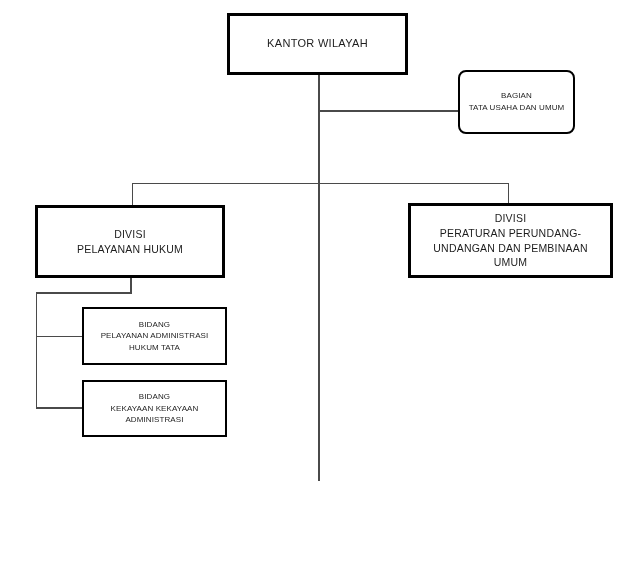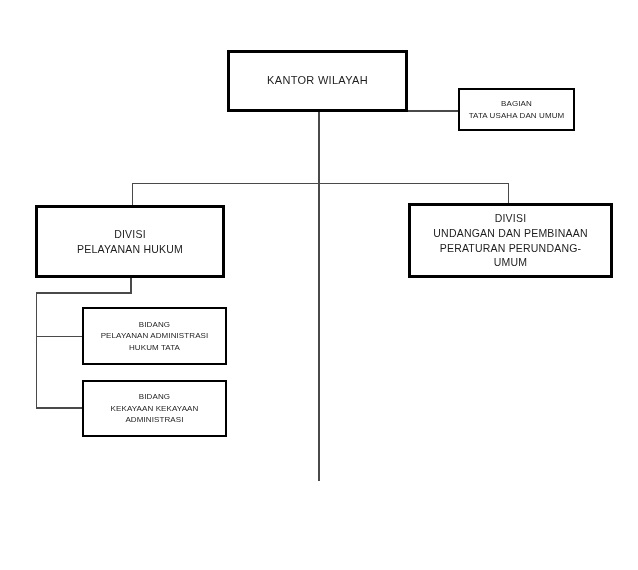--- a/index.html
+++ b/index.html
@@ -79,38 +79,38 @@
   <div class="line" style="left:318px; top:110px; width:140px; height:1.5px;"></div>
   <div class="line" style="left:131.5px; top:182.5px; width:377px; height:1.5px;"></div>
   <div class="line" style="left:131.5px; top:182.5px; width:1.5px; height:23px;"></div>
   <div class="line" style="left:507.5px; top:182.5px; width:1.5px; height:21px;"></div>
   <div class="line" style="left:130px; top:278px; width:1.5px; height:15px;"></div>
   <div class="line" style="left:35.5px; top:292px; width:96px; height:1.5px;"></div>
   <div class="line" style="left:35.5px; top:292px; width:1.5px; height:116.5px;"></div>
   <div class="line" style="left:35.5px; top:335.5px; width:46.5px; height:1.5px;"></div>
   <div class="line" style="left:35.5px; top:407px; width:46.5px; height:1.5px;"></div>
 
-  <div class="box fs-lg" style="left:227px; top:13px; width:181px; height:62px;margin-top:37px;">
+  <div class="box fs-lg" style="left:227px; top:13px; width:181px; height:62px;">
     <div class="lbl">KANTOR WILAYAH</div>
   </div>
 
-  <div class="box thin fs-sm" style="left:458px; top:88px; width:117px; height:43px;">
+  <div class="box thin fs-sm" style="left:458px; top:70px; width:117px; height:64px;border-radius:8px;">
     <div class="lbl">BAGIAN</div>
     <div class="lbl">TATA USAHA DAN UMUM</div>
   </div>
 
   <div class="box fs-md" style="left:35px; top:205px; width:190px; height:73px;">
     <div class="lbl">DIVISI</div>
     <div class="lbl">PELAYANAN HUKUM</div>
   </div>
 
   <div class="box fs-md" style="left:408px; top:203px; width:205px; height:75px;">
     <div class="lbl">DIVISI</div>
+    <div class="lbl">PERATURAN PERUNDANG-</div>
     <div class="lbl">UNDANGAN DAN PEMBINAAN</div>
-    <div class="lbl">PERATURAN PERUNDANG-</div>
     <div class="lbl">UMUM</div>
   </div>
 
   <div class="box thin fs-sm" style="left:82px; top:307px; width:145px; height:58px;">
     <div class="lbl">BIDANG</div>
     <div class="lbl">PELAYANAN ADMINISTRASI</div>
     <div class="lbl">HUKUM TATA</div>
   </div>
 
   <div class="box thin fs-sm" style="left:82px; top:380px; width:145px; height:57px;">

